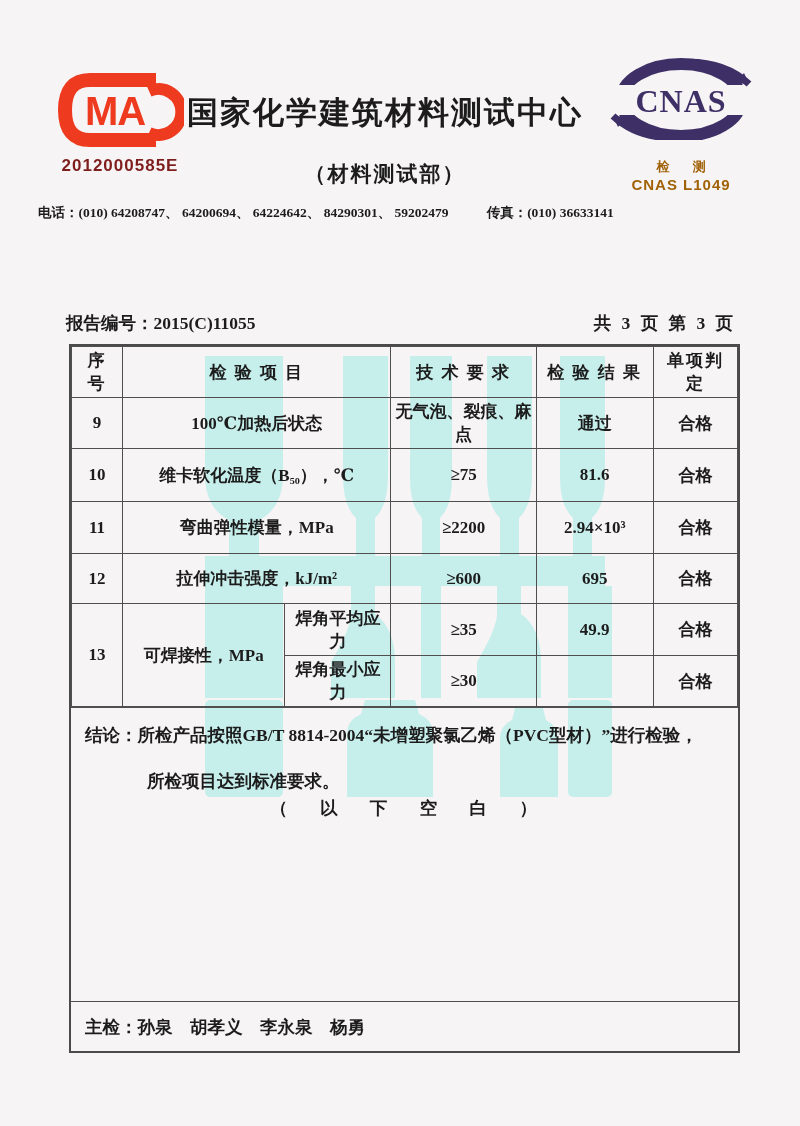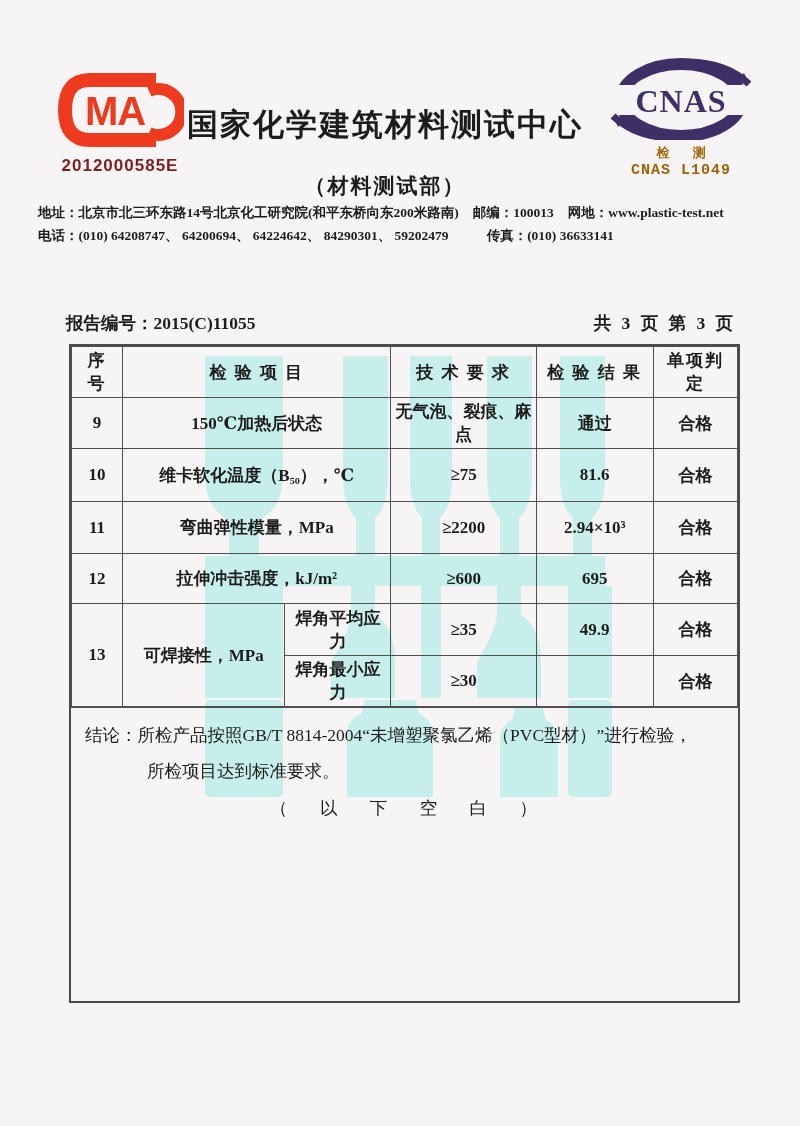--- a/index.html
+++ b/index.html
@@ -12,26 +12,26 @@
     overflow:hidden;
   }
   .page{position:absolute;inset:0;}
   .watermark{position:absolute;left:0;top:0;z-index:0;}
   .content{position:absolute;inset:0;z-index:1;}
 
   
   .cma-wrap{position:absolute;left:50px;top:70px;width:140px;text-align:center;}
   .cma-cert{margin-top:2px;font-family:"Liberation Sans","DejaVu Sans",sans-serif;
     font-weight:bold;font-size:17px;letter-spacing:1px;color:#7f1d1d;}
-  .org-block{position:absolute;left:165px;top:104px;width:440px;text-align:center;}
+  .org-block{position:absolute;left:165px;top:92px;width:440px;text-align:center;}
   .org-name{font-size:31px;font-weight:bold;letter-spacing:2px;white-space:nowrap;}
   .dept-name{margin-top:26px;font-size:21px;font-weight:bold;letter-spacing:2px;}
   .cnas-wrap{position:absolute;left:598px;top:58px;width:166px;text-align:center;color:#a16207;}
-  .cnas-caption{font-size:13px;font-weight:bold;letter-spacing:10px;text-indent:10px;margin-top:0px;}
-  .cnas-no{font-family:Liberation Mono, monospace;
+  .cnas-caption{font-size:13px;font-weight:bold;letter-spacing:10px;text-indent:10px;margin-top:14px;}
+  .cnas-no{font-family:Liberation Sans, sans-serif;
     font-size:15px;font-weight:bold;letter-spacing:1px;margin-top:0px;}
 
   
   .contact{position:absolute;left:38px;top:201px;width:726px;
     font-size:13.5px;font-weight:bold;line-height:23px;white-space:nowrap;}
   .contact .gap-s{display:inline-block;width:14px;}
   .contact .gap-l{display:inline-block;width:38px;}
 
   
   .report-title{position:absolute;left:0;top:262px;width:800px;text-align:center;
@@ -49,24 +49,24 @@
     font-size:17px;font-weight:bold;
     text-align:center;vertical-align:middle;
     padding:2px 4px;background:transparent;
   }
   th.h-cell{letter-spacing:2px;font-weight:bold;}
   td.item-cell{text-align:left;padding-left:9px;}
   td.subitem-cell{text-align:left;padding-left:9px;}
 
   
   .conclusion{border-top:1px solid #4f4f4f;height:294px;padding:12px 16px 0 14px;
-    font-size:17.5px;font-weight:normal;box-sizing:border-box;}
+    font-size:17.5px;font-weight:bold;box-sizing:border-box;}
   .conclusion .c-line1{line-height:30px;}
-  .conclusion .c-line2{line-height:30px;margin-left:62px;margin-top:6px;}
-  .conclusion .c-blank{margin-top:10px;text-align:center;letter-spacing:14px;text-indent:14px;}
+  .conclusion .c-line2{line-height:30px;margin-left:62px;margin-top:16px;}
+  .conclusion .c-blank{text-align:center;letter-spacing:14px;text-indent:14px;}
 
   
   .inspectors{border-top:1px solid #4f4f4f;height:50px;display:flex;align-items:center;
     padding-left:14px;font-size:17.5px;font-weight:bold;box-sizing:border-box;}
 </style>
 </head>
 <body>
 
 <div class="page">
 
@@ -118,23 +118,20 @@
         <path d="M148,26 l-14,-1 l9,-10 Z" fill="#3e3066"></path>
         <path d="M12,58 Q42,86 94,78" fill="none" stroke="#3e3066" stroke-width="7"></path>
         <path d="M12,58 l14,1 l-9,10 Z" fill="#3e3066"></path>
         <text x="80" y="54" text-anchor="middle" font-family="Liberation Serif, DejaVu Serif, serif" font-size="32" font-weight="bold" fill="#3e3066" letter-spacing="1">CNAS</text>
       </svg>
       <div class="cnas-caption">检 测</div>
       <div class="cnas-no">CNAS L1049</div>
     </div>
 
     <div class="contact">
-      <div>
-        <span>地址：</span><span>北京市北三环东路14号北京化工研究院(和平东桥向东200米路南)</span><span class="gap-s"></span><span>邮编：</span><span>100013</span><span class="gap-s"></span><span>网地：</span><span>www.plastic-test.net</span>
-      </div>
       <div>
         <span>电话：</span><span>(010) 64208747、 64200694、 64224642、 84290301、 59202479</span><span class="gap-l"></span><span>传真：</span><span>(010) 36633141</span>
       </div>
     </div>
 
     <div class="report-meta">
       <div>
         <span>报告编号：</span><span>2015(C)11055</span>
       </div>
       <div class="report-pages">共 3 页 第 3 页</div>
@@ -153,21 +150,21 @@
         <tbody>
             <tr style="height:47px">
           <th class="h-cell">序 号</th>
           <th class="h-cell" colspan="2">检 验 项 目</th>
           <th class="h-cell">技 术 要 求</th>
           <th class="h-cell">检 验 结 果</th>
           <th class="h-cell">单项判定</th>
         </tr>
         <tr style="height:51px">
           <td>9</td>
-          <td class="item-cell" colspan="2">150℃加热后状态</td>
+          <td class="item-cell" colspan="2">100℃加热后状态</td>
           <td>无气泡、裂痕、麻点</td>
           <td>通过</td>
           <td>合格</td>
         </tr>
         <tr style="height:53px">
           <td>10</td>
           <td class="item-cell" colspan="2">维卡软化温度（B₅₀），℃</td>
           <td>≥75</td>
           <td>81.6</td>
           <td>合格</td>
@@ -204,16 +201,20 @@
         </table>
 
       <div class="conclusion">
         <div class="c-line1">
           <span>结论：</span><span>所检产品按照GB/T 8814-2004“未增塑聚氯乙烯（PVC型材）”进行检验，</span>
         </div>
         <div class="c-line2">所检项目达到标准要求。</div>
         <div class="c-blank">（ 以 下 空 白 ）</div>
       </div>
 
+      <div class="inspectors">
+        <span>主检：</span>
+          <span>孙泉　胡孝义　李永泉　杨勇</span>
+      </div>
     </div>
 
   </div>
 </div>
 
 </body></html>

